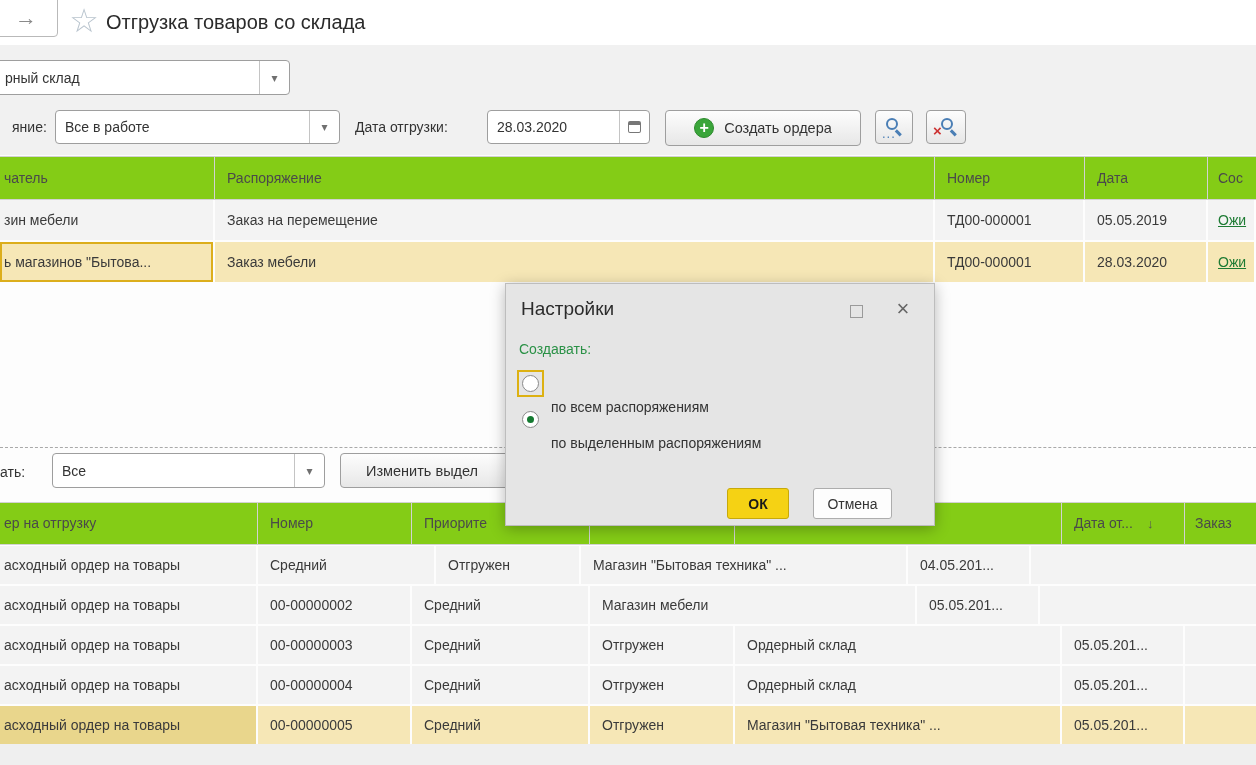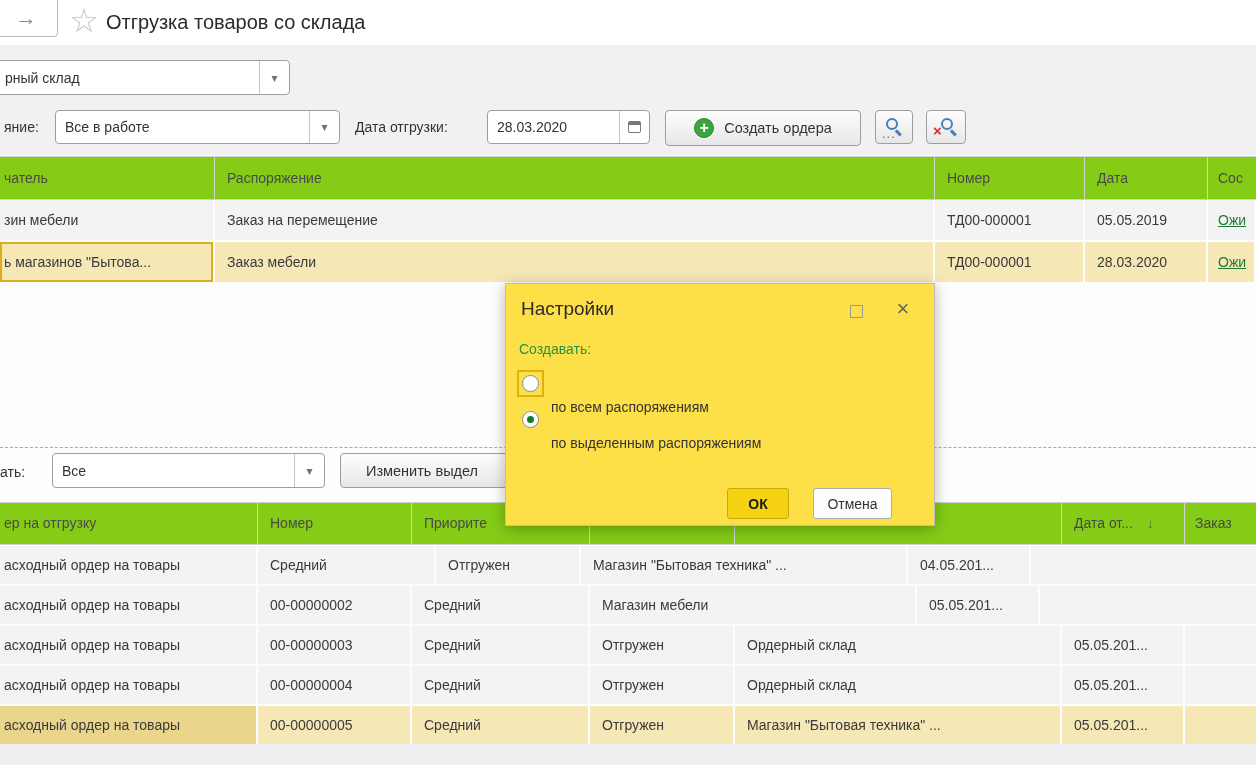--- a/index.html
+++ b/index.html
@@ -67,21 +67,21 @@
 
   .hdr2 { top:502px; height:43px; } .hdr2 .hc { line-height:41px; }
   .row2 { height:38px; } .row2 .tc { line-height:38px; }
 
   .sort-ic { font-size:13px; color:#555; margin-left:14px; }
 
   .splitter { position:absolute; left:0; top:447px; width:1256px; border-top:1px dashed #a9a9a9; }
   .bottom-strip { position:absolute; left:0; top:744px; width:1256px; height:21px; background:#efefef; }
 
   
-  .dialog { position:absolute; left:505px; top:283px; width:430px; height:243px; background:#fde047;
+  .dialog { position:absolute; left:505px; top:283px; width:430px; height:243px; background:#e5e5e5;
             border:1px solid #bdbdbd; box-shadow:0 3px 14px rgba(0,0,0,.28); z-index:10; }
   .dlg-title { position:absolute; left:15px; top:14px; font-size:19px; color:#2b2b2b; }
   .dlg-max { position:absolute; left:344px; top:21px; width:13px; height:13px; border:1.5px solid #9a9a9a; cursor:pointer; }
   .dlg-close { position:absolute; left:386px; top:12px; font-size:22px; color:#666; cursor:pointer; width:22px; text-align:center; }
   .dlg-group { position:absolute; left:13px; top:57px; font-size:14px; color:#2a9146; }
   .opt { position:absolute; left:13px; height:26px; display:flex; align-items:center; cursor:pointer; }
   .opt .radio { width:17px; height:17px; border:1px solid #8a8a8a; border-radius:50%; background:#fff;
                 display:flex; align-items:center; justify-content:center; }
   .opt .radio .dot { width:7px; height:7px; border-radius:50%; background:#157a31; }
   .opt .olabel { font-size:14px; margin-left:9px; color:#333;margin-top:48px; }
@@ -107,21 +107,21 @@
 
   <div class="band-top"></div>
 
   <div class="fld" style="left:-42px; top:60px; width:332px; height:35px;">
     <input readonly="" style="padding-left: 46px;" value="рный склад">
     <div class="arrow-btn">
       <span>▾</span>
     </div>
   </div>
 
-  <div class="lbl" style="left:4px; top:119px;">яние:</div>
+  <div class="lbl" style="left:12px; top:119px;">яние:</div>
   <div class="fld" style="left:55px; top:110px; width:285px; height:34px;">
     <input readonly="" value="Все в работе" style="">
     <div class="arrow-btn">
       <span>▾</span>
     </div>
   </div>
 
   <div class="lbl" style="left:355px; top:119px;">Дата отгрузки:</div>
   <div class="fld" style="left:487px; top:110px; width:163px; height:34px;">
     <input readonly="" value="28.03.2020" style="">

